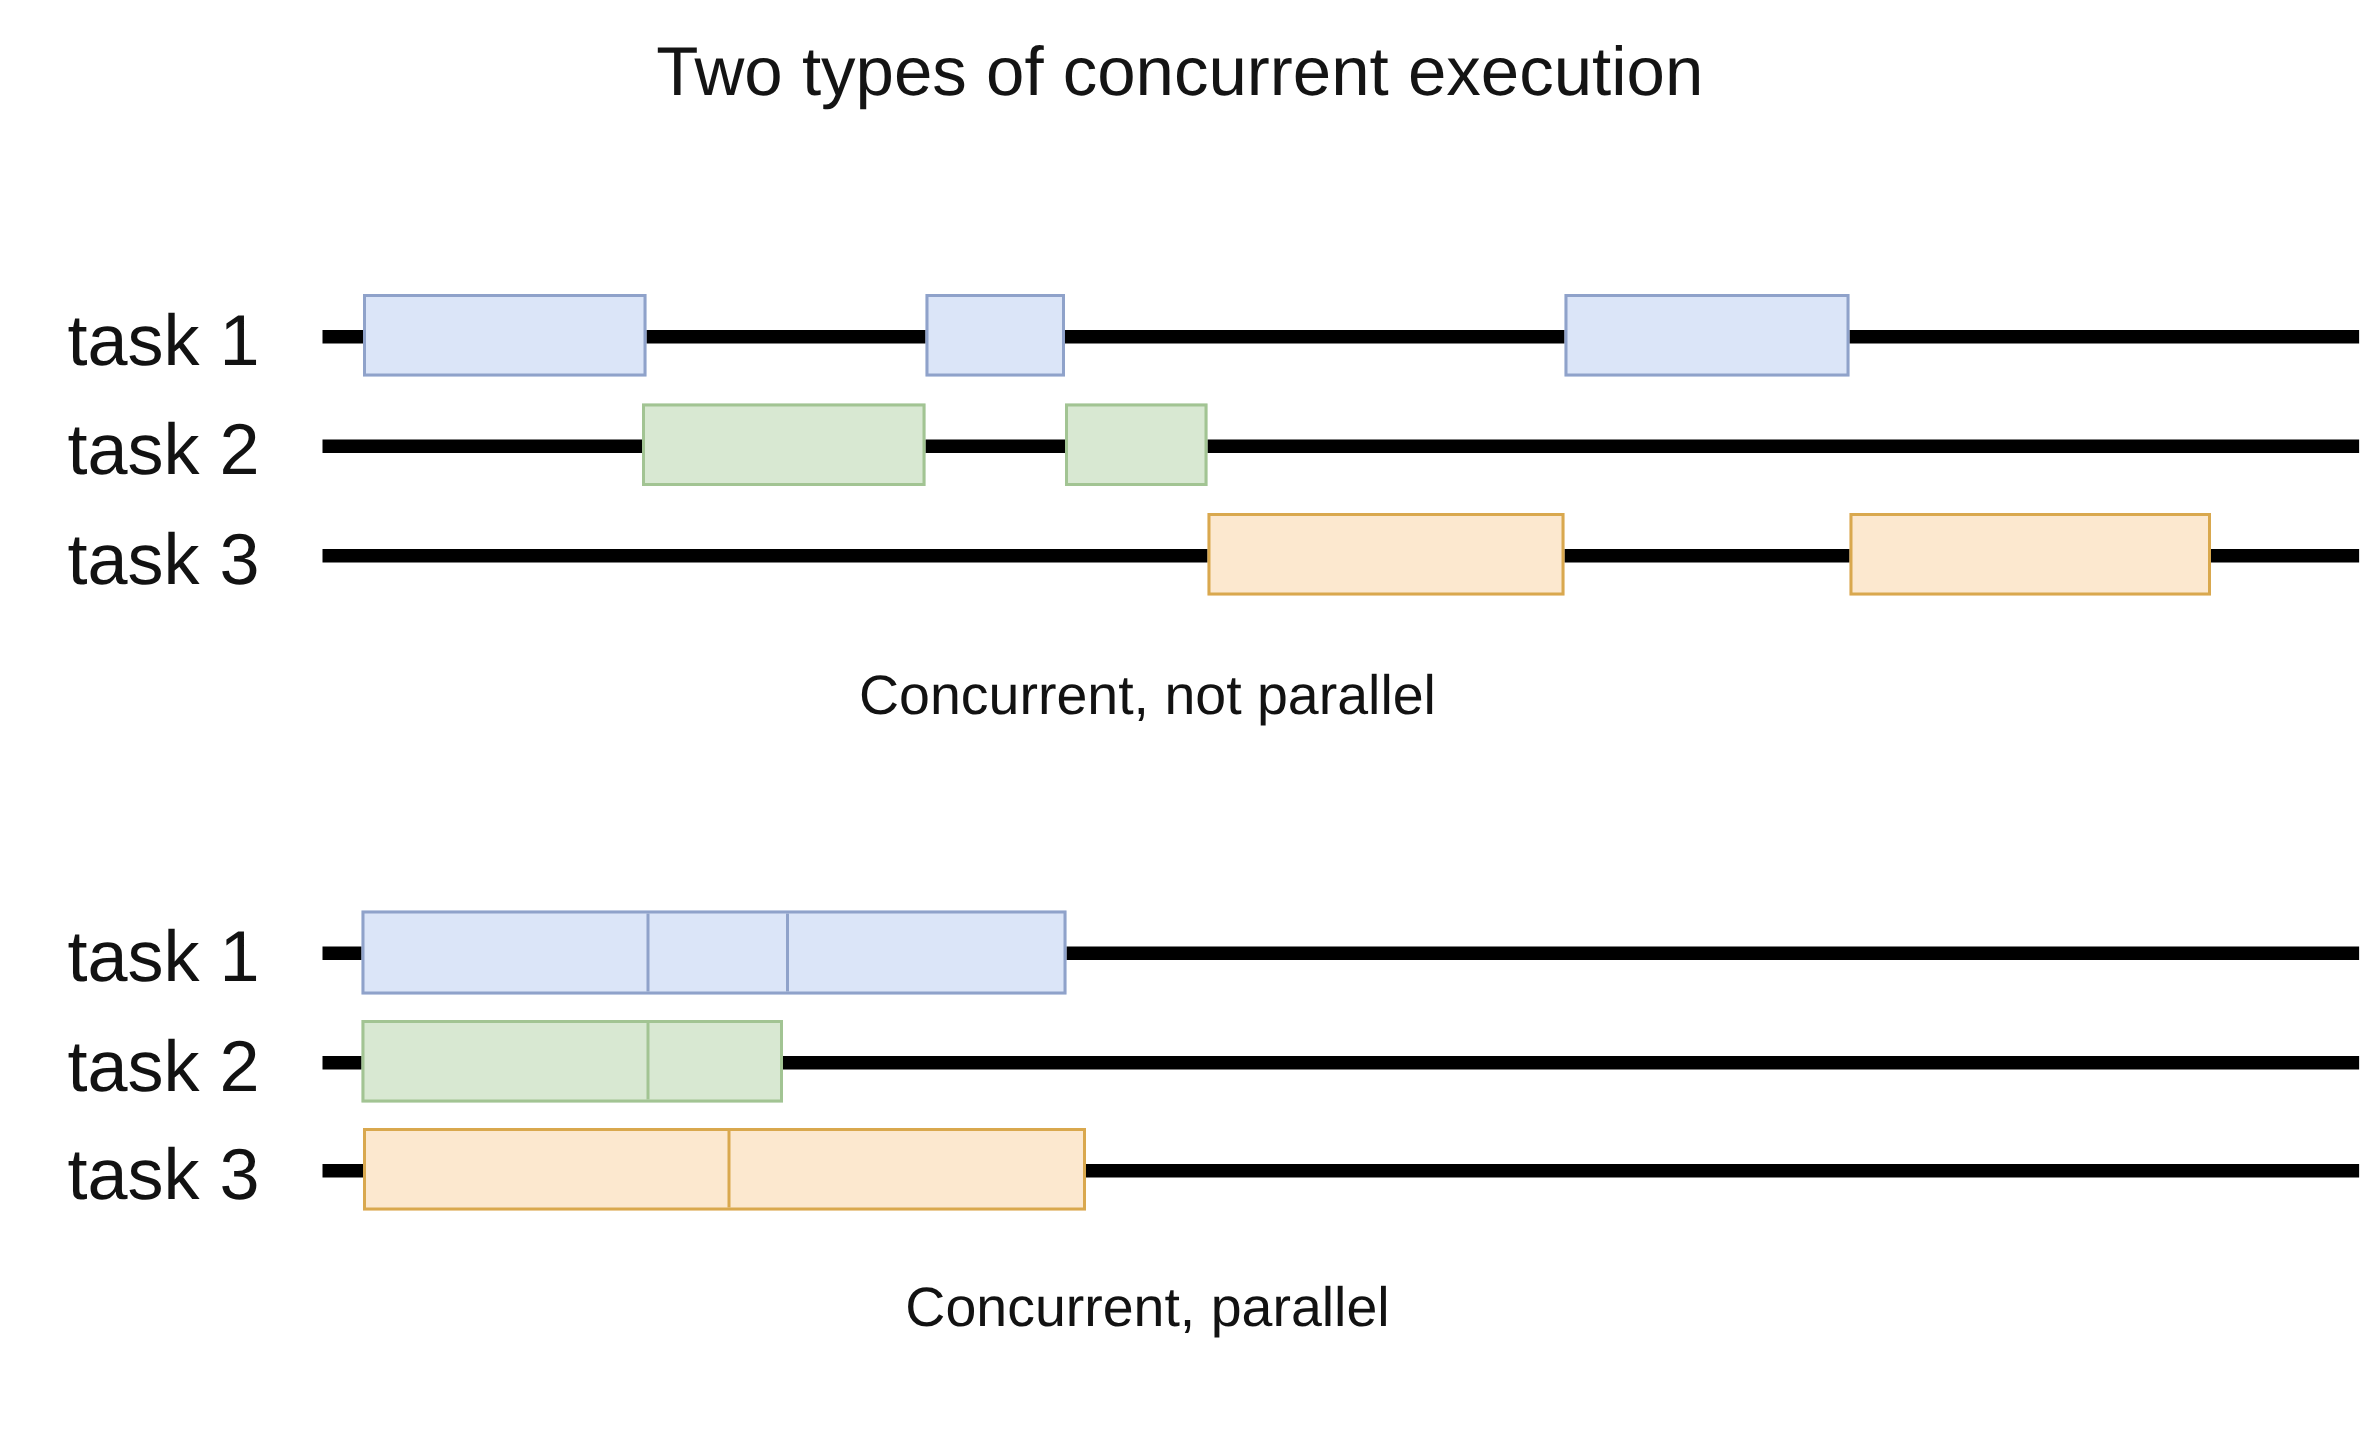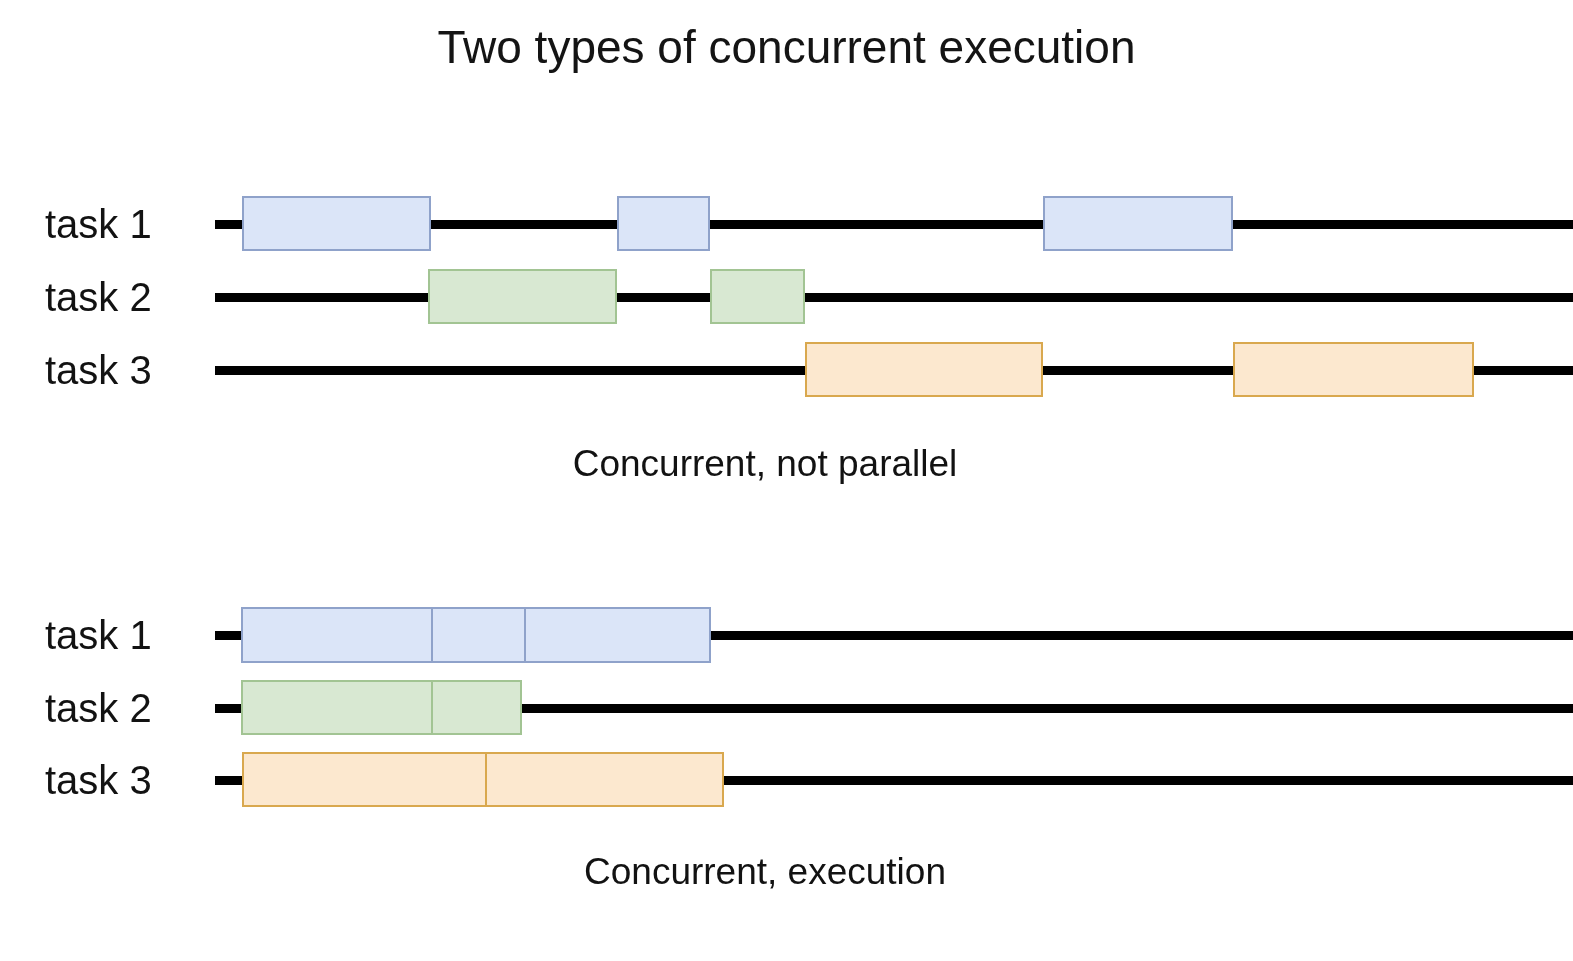--- a/index.html
+++ b/index.html
@@ -28,21 +28,21 @@
     width: 1530px;
     text-align: center;
     font-size: 37px;
     color: #121212;
     white-space: nowrap;
   }
   .caption.c0 { top: 443px; }
   .caption.c1 { top: 851px; }
   .tlabel {
     position: absolute;
-    font-size: 40px;
+    font-size: 48px;
     line-height: 1;
     color: #121212;
     white-space: nowrap;
   }
   .tline {
     position: absolute;
     background: var(--line-color, #000);
   }
   .box {
     position: absolute;
@@ -63,21 +63,21 @@
   .divider.orange { background: var(--orange-border); }
 </style>
 </head>
 <body>
 
 <div class="canvas" style="--line-color: #000000; --blue-fill: #dbe5f8; --blue-border: #8fa2ca; --green-fill: #d8e8d2; --green-border: #a2c493; --orange-fill: #fce8cf; --orange-border: #d9a84e;">
   <div class="title">Two types of concurrent execution</div>
 
   <div class="caption c0">Concurrent, not parallel</div>
 
-  <div class="caption c1">Concurrent, execution</div>
+  <div class="caption c1">Concurrent, parallel</div>
 <div class="tlabel" style="left: 45px; top: 204px;">task 1</div>
     <div class="tline" style="left: 215px; width: 1358px; top: 219.5px; height: 9px;"></div>
     <div class="box blue" style="left: 242px; top: 196px; width: 189px; height: 55px;"></div>
     <div class="box blue" style="left: 617px; top: 196px; width: 93px; height: 55px;"></div>
     <div class="box blue" style="left: 1043px; top: 196px; width: 190px; height: 55px;"></div>
     <div class="tlabel" style="left: 45px; top: 277px;">task 2</div>
     <div class="tline" style="left: 215px; width: 1358px; top: 292.5px; height: 9px;"></div>
     <div class="box green" style="left: 428px; top: 269px; width: 189px; height: 55px;"></div>
     <div class="box green" style="left: 710px; top: 269px; width: 95px; height: 55px;"></div>
     <div class="tlabel" style="left: 45px; top: 350px;">task 3</div>

